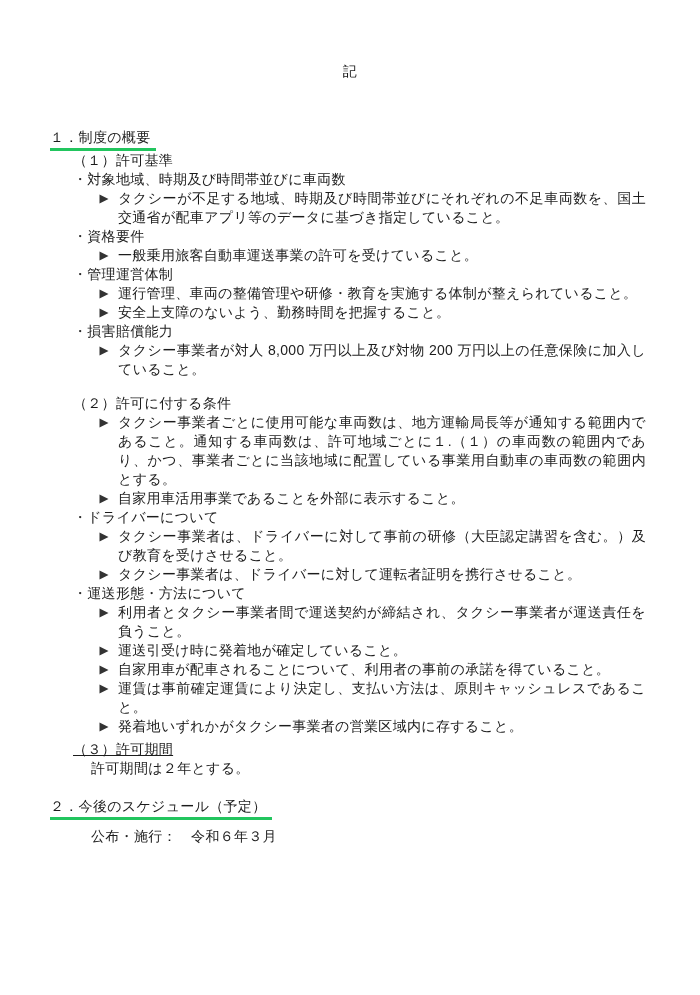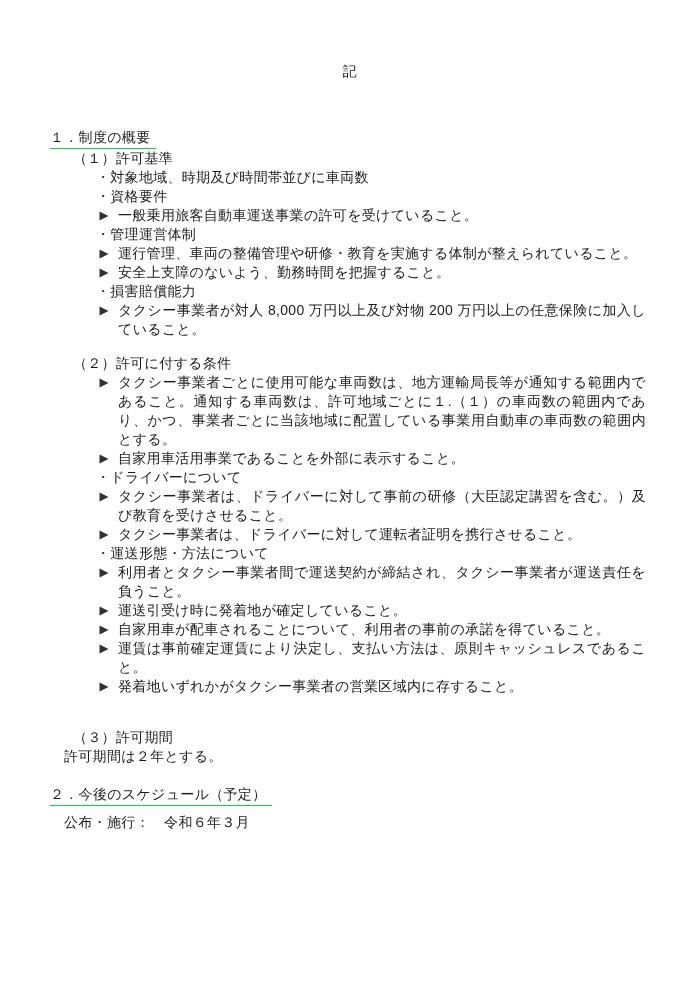--- a/index.html
+++ b/index.html
@@ -14,53 +14,61 @@
     font-size:14px;
     line-height:19px;
     letter-spacing:0.3px;
     color:#1c1c1c;
   }
   .remark{text-align:center;}
   .h1-row{margin-left:50px;margin-top:47px;}
   .h1-row.mt19{margin-top:19px;}
   .h1{
     display:inline-block;
-    border-bottom:1px solid #22c55e;
+    border-bottom:3px solid #22c55e;
     padding:0 6px 1px 0;
     text-align:right;
   }
   .sub-heading{margin-left:73px;}
   .sub-heading.mt15{margin-top:15px;font-family:Liberation Serif, serif;}
-  .sub-heading.mt19{margin-top:32px;}
-  .bullet{margin-left:96px;}
+  .sub-heading.mt19{margin-top:4px;text-decoration:underline;}
+  .bullet{margin-left:73px;}
   .arrow-row{display:flex;margin-left:99px;}
   .arrow{flex:0 0 19px;width:19px;padding-top:4.5px;}
   .arrow svg{display:block;}
   .arrow-text{
     width:528px;
     text-align:justify;
     line-break:strict;
   }
-  .body-line{margin-left:64px;}
+  .body-line{margin-left:91px;}
   .body-line.mt7{margin-top:7px;}
 </style>
 </head>
 <body>
 
 <div class="page">
 
   <div class="remark">記</div>
 
   <div class="h1-row">
     <span class="h1">１．制度の概要</span>
   </div>
 
   <div class="sub-heading">（１）許可基準</div>
 
   <div class="bullet">・対象地域、時期及び時間帯並びに車両数</div>
+  <div class="arrow-row">
+    <span class="arrow">
+        <svg width="10" height="10" viewBox="0 0 10 10">
+          <path d="M0.5 0.5 L9.5 5 L0.5 9.5 Z" fill="#333333"></path>
+        </svg>
+      </span>
+    <span class="arrow-text">タクシーが不足する地域、時期及び時間帯並びにそれぞれの不足車両数を、国土交通省が配車アプリ等のデータに基づき指定していること。</span>
+  </div>
 
   <div class="bullet">・資格要件</div>
   <div class="arrow-row">
     <span class="arrow">
         <svg width="10" height="10" viewBox="0 0 10 10">
           <path d="M0.5 0.5 L9.5 5 L0.5 9.5 Z" fill="#333333"></path>
         </svg>
       </span>
     <span class="arrow-text">一般乗用旅客自動車運送事業の許可を受けていること。</span>
   </div>

